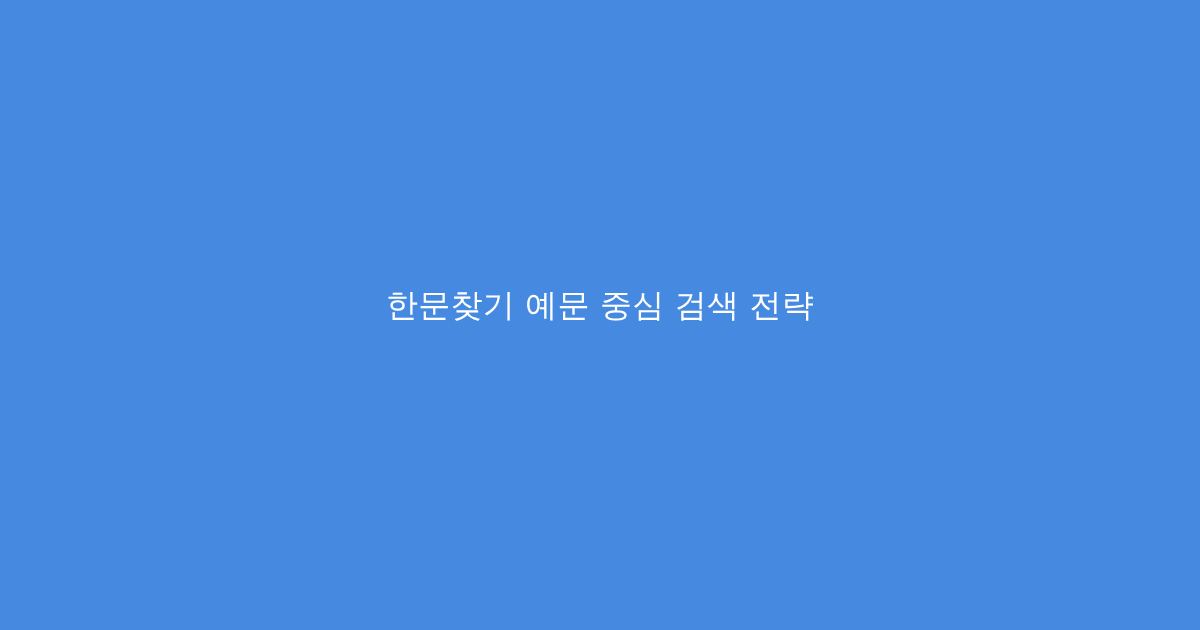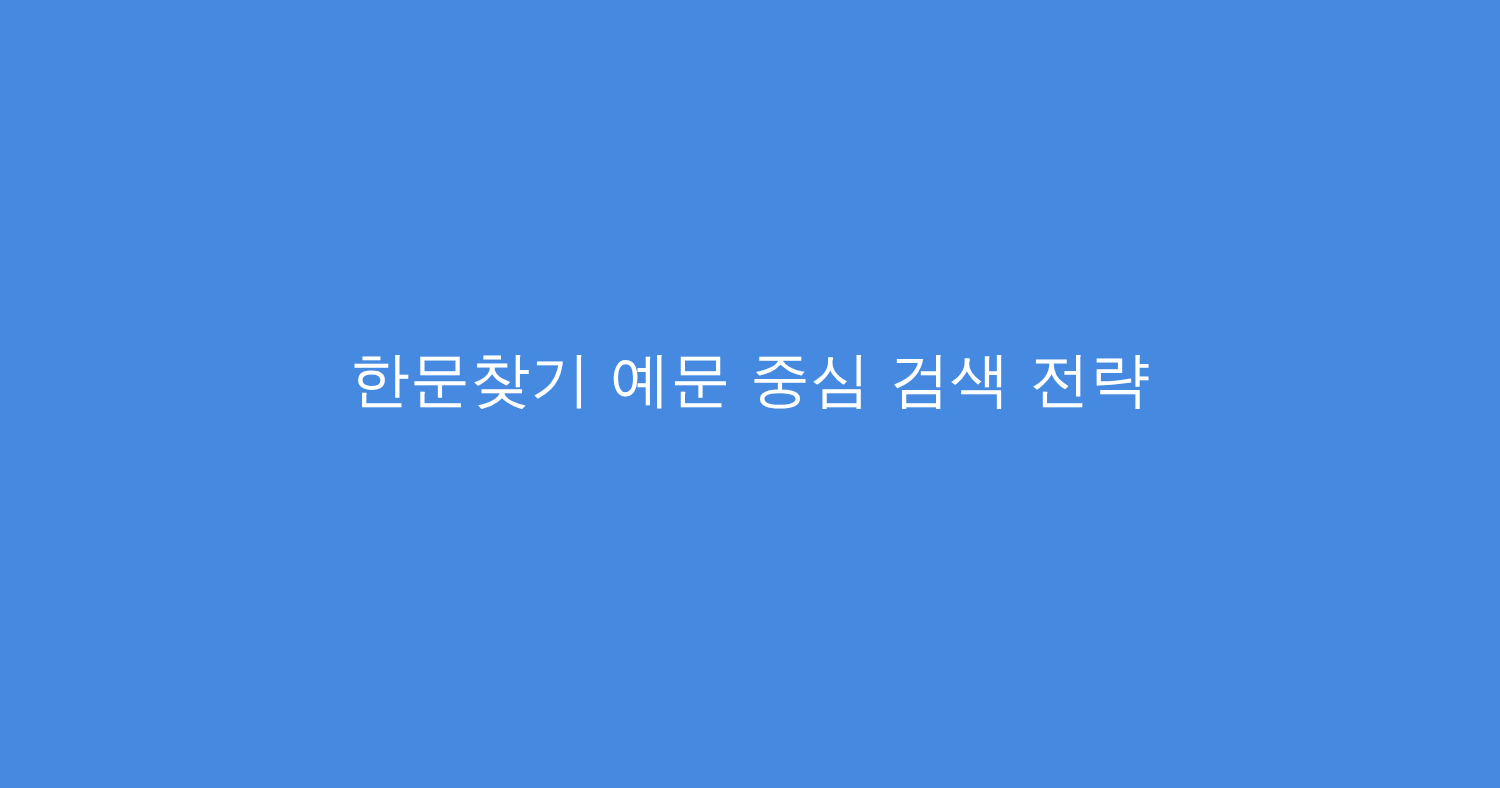--- a/index.html
+++ b/index.html
@@ -26,21 +26,21 @@
   }
 
   #card-title {
     display: block;
     width: 1080px;
     margin: 0;
     padding: 0;
     text-align: center;
     font-family: "DejaVu Sans", "Liberation Sans", sans-serif;
     font-weight: 400;
-    font-size: 48px;
+    font-size: 32px;
     line-height: 1.32;
     letter-spacing: 0.2px;
     color: #ffffff;
     word-break: keep-all;
     white-space: normal;
     position: relative;
     top: -10px;
   }
 </style>
 </head>

